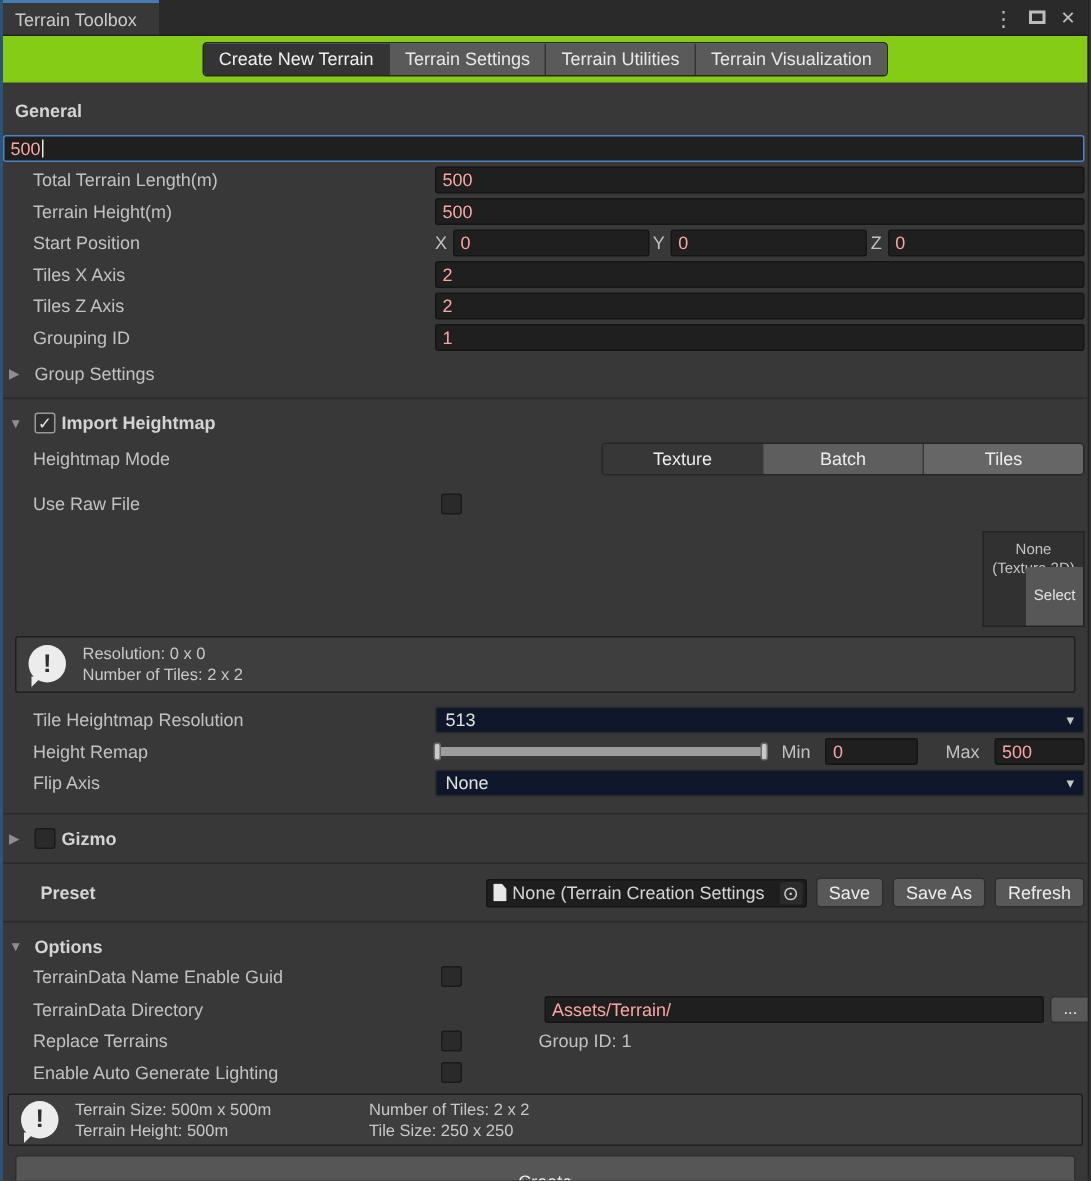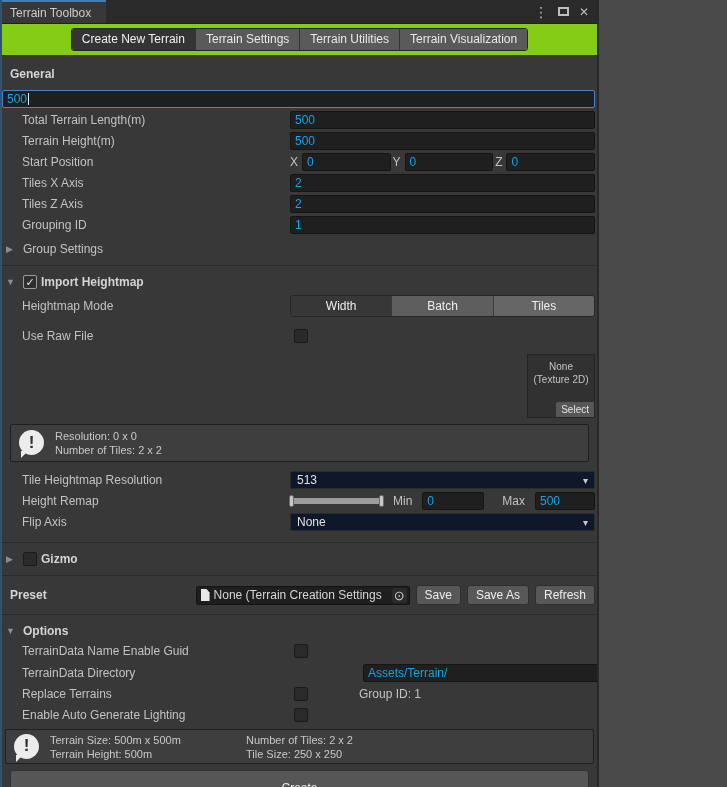--- a/index.html
+++ b/index.html
@@ -1,18 +1,18 @@
 <!DOCTYPE html>
 <html><head>
 <meta charset="utf-8">
 <style>
   * { box-sizing: border-box; }
   body { margin: 0; background: #4a4a4a; font-family: "Liberation Sans", sans-serif; }
   .window {
-    width: 599px; height: 787px; background: #383838; position: relative;
+    width: 727px; height: 787px; background: #383838; position: relative;
     border-left: 2px solid #2d5375; border-right: 2px solid #282828;
     overflow: hidden; display: flex; flex-direction: column;
     color: #c2c2c2; font-size: 12px;
   }
   
   .titlebar { height: 24px; background: #2a2a2a; display: flex; align-items: stretch; flex: 0 0 auto; border-bottom: 1px solid #202020;}
   .doc-tab { background: #383838; border-top: 2px solid #477cb3; padding: 0 14px 0 8px;
     display: flex; align-items: center; color: #cccccc; min-width: 104px; }
   .titlebar-icons { margin-left: auto; display: flex; align-items: center; gap: 10px; padding-right: 8px; color: #bdbdbd; }
   .kebab { font-size: 14px; line-height: 1; cursor: default; }
@@ -24,21 +24,21 @@
   .seg-btn { padding: 3px 10px 4px; background: #5a5a5a; color: #e9e9e9; border-right: 1px solid #353535; cursor: default; white-space: nowrap; }
   .seg-btn:last-child { border-right: none; }
   .seg-btn.selected { background: #343434; color: #f0f0f0; }
   
   .content { flex: 1 1 auto; position: relative; }
   .section-header { font-weight: bold; color: #d4d4d4; padding: 0 8px; margin: 12px 0 8px; }
   .row { display: flex; align-items: center; height: 20px; margin: 0 2px 1px 0; }
   .row .label { flex: 0 0 288px; padding-left: 20px; color: #c2c2c2; overflow: hidden; white-space: nowrap; }
   .row .label.blue { color: #5b8dc9; }
   .field { background: #1f1f1f; border: 1px solid #151515; border-radius: 2px; height: 18px;
-    display: flex; align-items: center; padding: 0 4px; color: #0ea5e9; flex: 1 1 auto; }
+    display: flex; align-items: center; padding: 0 4px; color: #fca5a5; flex: 1 1 auto; }
   .field.focused { border: 1px solid #4f83c4; }
   .caret { display: inline-block; width: 1px; height: 12px; background: #e8e8e8; margin-left: 1px; }
   .vec-label { color: #c2c2c2; padding: 0 4px 0 2px; }
   .dropdown { background: #0f172a; border: 1px solid #2b2b2b; border-radius: 2px; height: 18px; flex: 1 1 auto;
     display: flex; align-items: center; padding: 0 6px; color: #e2e2e2; }
   .dd-arrow { margin-left: auto; color: #c8c8c8; font-size: 10px; }
   .checkbox { width: 14px; height: 14px; background: #2a2a2a; border: 1px solid #1a1a1a; border-radius: 2px;
     display: flex; align-items: center; justify-content: center; color: #e8e8e8; font-size: 11px; flex: 0 0 auto; }
   .checkbox.light { border-color: #9a9a9a; background: #2f2f2f; }
   .foldout { width: 13px; color: #8e8e8e; font-size: 9px; flex: 0 0 auto; }
@@ -57,37 +57,37 @@
   
   .mode-group { margin-left: auto; width: 322px; display: flex; border: 1px solid #262626; border-radius: 3px; overflow: hidden; height: 22px; }
   .mode-btn { flex: 1 1 0; background: #5e5e5e; color: #ededed; display: flex; align-items: center; justify-content: center; border-right: 1px solid #3a3a3a; }
   .mode-btn:last-child { border-right: none; background: #666666; }
   .mode-btn.selected { background: #373737; }
   .texture-row { display: flex; align-items: flex-start; margin: 8px 2px 4px 0; height: 66px; }
   .texture-row .label { flex: 0 0 288px; padding-left: 20px; padding-top: 2px; }
   .texture-box { margin-left: auto; width: 68px; height: 64px; background: #313131; border: 1px solid #232323;
     position: relative; text-align: center; font-size: 10px; color: #c4c4c4; padding-top: 5px; line-height: 13px; }
   .select-chip { position: absolute; right: 0; bottom: 0; background: #575757; color: #e4e4e4;
-    font-size: 10px; padding: 1px 5px; border-top-left-radius: 2px; }
+    font-size: 10px; padding: 13px 5px; border-top-left-radius: 2px; }
   .slider-wrap { flex: 1 1 auto; display: flex; align-items: center; margin-right: 10px; position: relative; height: 14px; }
   .slider-bar { flex: 1; height: 6px; background: #9d9d9d; border-radius: 3px; position: relative; }
   .slider-handle { position: absolute; top: -3px; width: 5px; height: 12px; background: #c9c9c9; border: 1px solid #6a6a6a; border-radius: 2px; }
   .slider-handle.left { left: -1px; }
   .slider-handle.right { right: -1px; }
   .mini-field { flex: 0 0 62px; margin-right: 18px; }
   .mm-label { flex: 0 0 auto; padding-right: 10px; color: #c2c2c2; }
   .btn { background: #585858; border: 1px solid #2e2e2e; border-radius: 3px; color: #eeeeee;
     height: 20px; display: flex; align-items: center; justify-content: center; padding: 0 8px; white-space: nowrap; }
   .obj-field { background: #1e1e1e; border: 1px solid #141414; border-radius: 2px; height: 19px;
     display: flex; align-items: center; padding: 0 2px 0 4px; width: 214px; overflow: hidden; color: #d6d6d6; }
   .page-icon { width: 9px; height: 12px; background: #e8e8e8; flex: 0 0 auto; margin-right: 4px;
     clip-path: polygon(0 0, 66% 0, 100% 30%, 100% 100%, 0 100%); }
   .picker-dot { margin-left: auto; color: #cfcfcf; font-size: 13px; background: #2b2b2b; border-radius: 2px; padding: 0 2px; flex: 0 0 auto;}
   .obj-text { white-space: nowrap; overflow: hidden; }
-  .preset-row { display: flex; align-items: center; margin: 8px 2px 8px 0; height: 22px; }
+  .preset-row { display: flex; align-items: center; margin: 8px 2px 8px 0; height: 22px; padding-left: 17px; }
   .preset-row .plabel { font-weight: bold; color: #d4d4d4; padding-left: 8px; }
   .preset-controls { margin-left: auto; display: flex; align-items: center; gap: 6px; }
   .dir-field { flex: 0 0 333px; margin-right: 4px; }
   .browse-btn { flex: 0 0 26px; height: 18px; font-size: 11px; }
   .opt-check { margin-left: 4px; }
   .group-id { padding-left: 51px; color: #c2c2c2; }
   .summary-box { margin: 4px 3px 6px; display: flex; align-items: center; gap: 10px;
     background: #3e3e3e; border: 1px solid #1f1f1f; border-radius: 2px; padding: 3px 8px; height: 35px; }
   .summary-cols { display: flex; }
   .sum-col1 { width: 196px; }
@@ -191,21 +191,21 @@
 
     <div class="header-row">
       <span class="foldout">▼</span>
       <span class="checkbox light">✓</span>
       <span class="title">Import Heightmap</span>
     </div>
 
     <div class="row" style="height:24px;margin-top:2px">
       <span class="label">Heightmap Mode</span>
       <div class="mode-group">
-        <div class="mode-btn selected">Width</div>
+        <div class="mode-btn selected">Texture</div>
         <div class="mode-btn">Batch</div>
         <div class="mode-btn">Tiles</div>
       </div>
     </div>
 
     <div class="row" style="margin-top:8px">
       <span class="label">Use Raw File</span>
       <span class="checkbox" style="margin-left:4px"></span>
       <span class="spacer-row"></span>
     </div>

